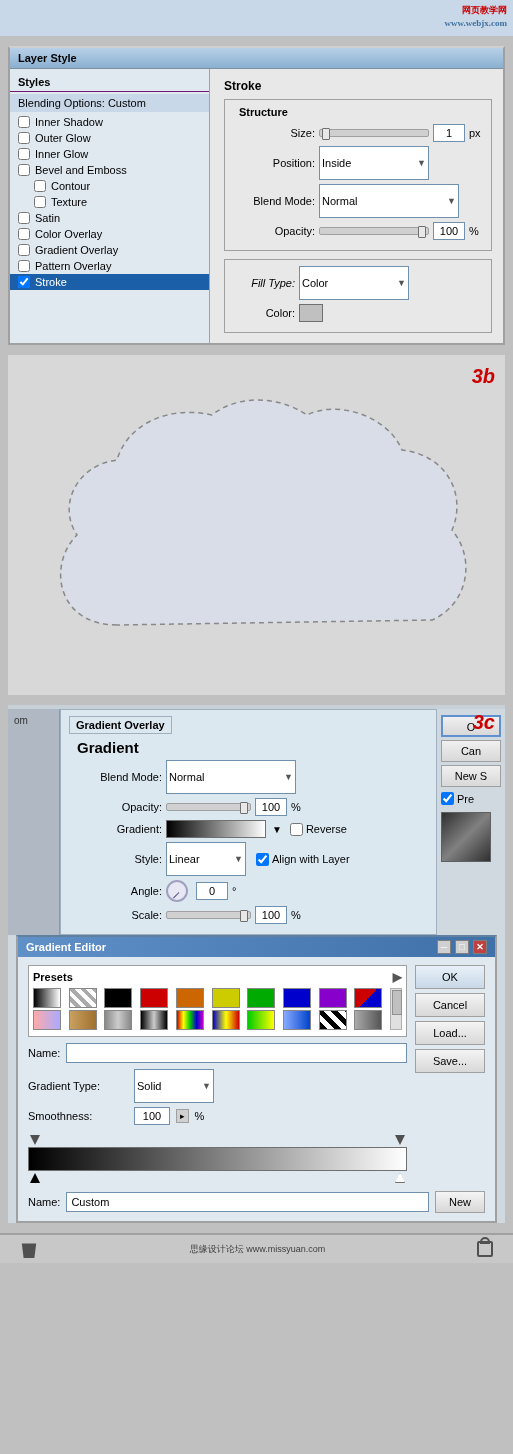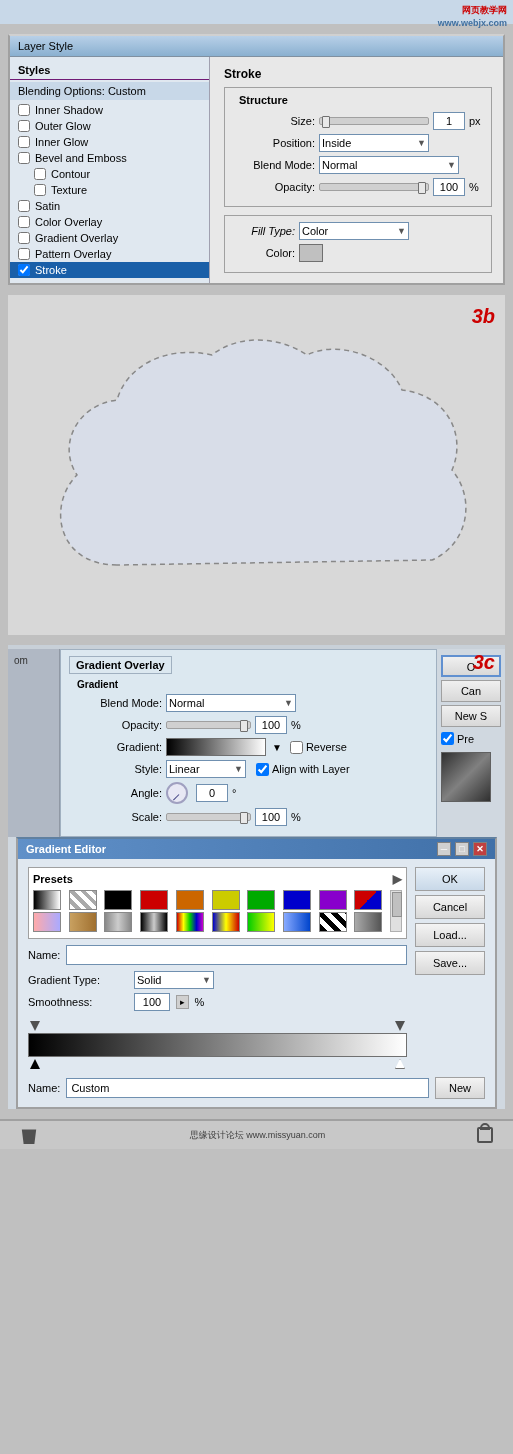--- a/index.html
+++ b/index.html
@@ -16,21 +16,21 @@
       background: #e8e8e8;
       border: 2px solid #a0a0a0;
       border-top: 2px solid #d0d0d0;
       margin: 10px 8px;
       padding: 0;
     }
     .panel-titlebar {
       background: linear-gradient(to bottom, #b8d0e8, #8ab0d0);
       padding: 4px 8px;
       font-size: 11px;
-      font-weight: normal;
+      font-weight: bold;
       color: #000;
       border-bottom: 1px solid #8090a0;
     }
     .panel-body {
       display: flex;
       gap: 0;
     }
     .styles-sidebar {
       width: 200px;
       background: #e0e8f0;
@@ -127,21 +127,21 @@
       border: 1px solid #7090b0;
       background: white;
       text-align: center;
       font-size: 11px;
       padding: 0 2px;
     }
     .unit-label {
       font-size: 11px;
     }
     .dropdown {
-      height: 18px;
+      height: 34px;
       background: white;
       border: 1px solid #7090b0;
       font-size: 11px;
       padding: 0 2px;
       cursor: pointer;
       display: flex;
       align-items: center;
       position: relative;
     }
     .dropdown-md { width: 110px; }
@@ -371,21 +371,22 @@
       font-size: 9px;
       color: #4070a0;
       font-weight: bold;
       text-align: right;
       line-height: 13px;
     }
     .watermark-red { color: #cc0000; }
     .site-header {
       background: #c8d8e8;
       position: relative;
-      height: 24px;
+      height: 36px;
+      font-family: Liberation Serif, serif;
     }
 
     
     .bottom-footer {
       background: #c8c8c8;
       border-top: 2px solid #a0a0a0;
       height: 30px;
       display: flex;
       align-items: center;
       justify-content: space-between;
@@ -555,21 +556,21 @@
 
   <div style="display:flex; background:#c8d0d8; padding-top: 4px;">
 
     <div style="width:52px; background:#b0b8c4; border-right:1px solid #9098a4; display:flex; flex-direction:column; padding:4px 4px; font-size:10px; gap:3px;">
       <div style="color:#333; padding:2px;">om</div>
     </div>
 
     <div style="flex:1; background:#dce8f0; border:1px solid #a0b0c0; padding:6px 8px;">
       <div style="font-weight:bold; font-size:11px; margin-bottom:5px; border:1px solid #a0b0c0; padding:2px 6px; display:inline-block;">Gradient Overlay</div>
       <div style="margin-left:8px;">
-        <div style="font-weight:bold; font-size:10px; margin-bottom:4px;">Gradient</div>
+        <div style="font-weight:bold; font-size:15px; margin-bottom:4px;">Gradient</div>
 
         <div class="form-row">
           <span class="form-label" style="min-width:85px;">Blend Mode:</span>
           <div class="dropdown" style="width:130px;">
             <span>Normal</span>
             <span class="dropdown-arrow">▼</span>
           </div>
         </div>
 
         <div class="form-row">

